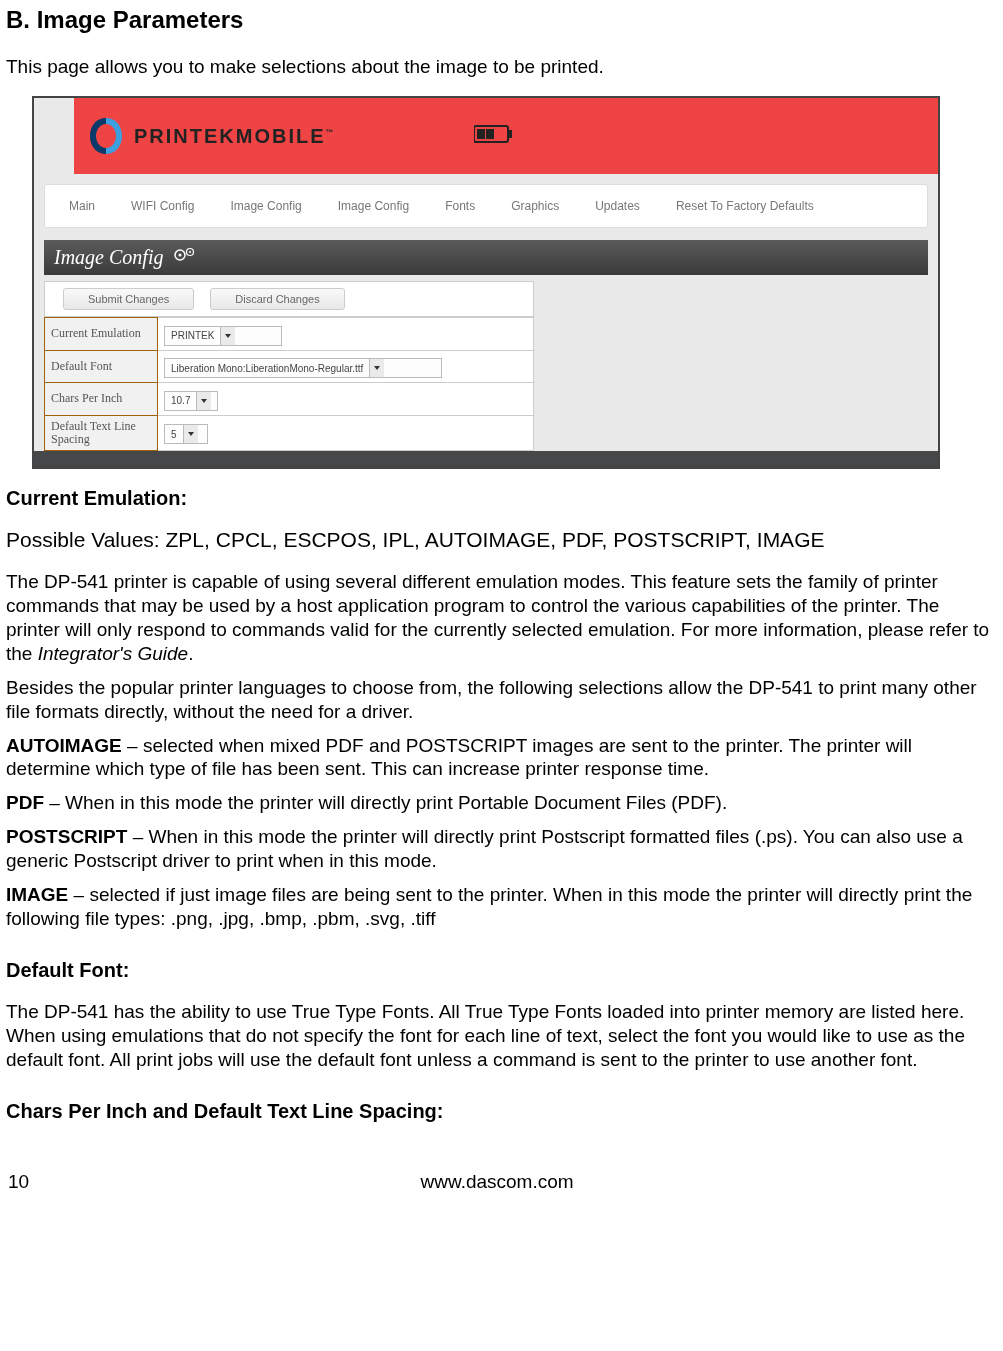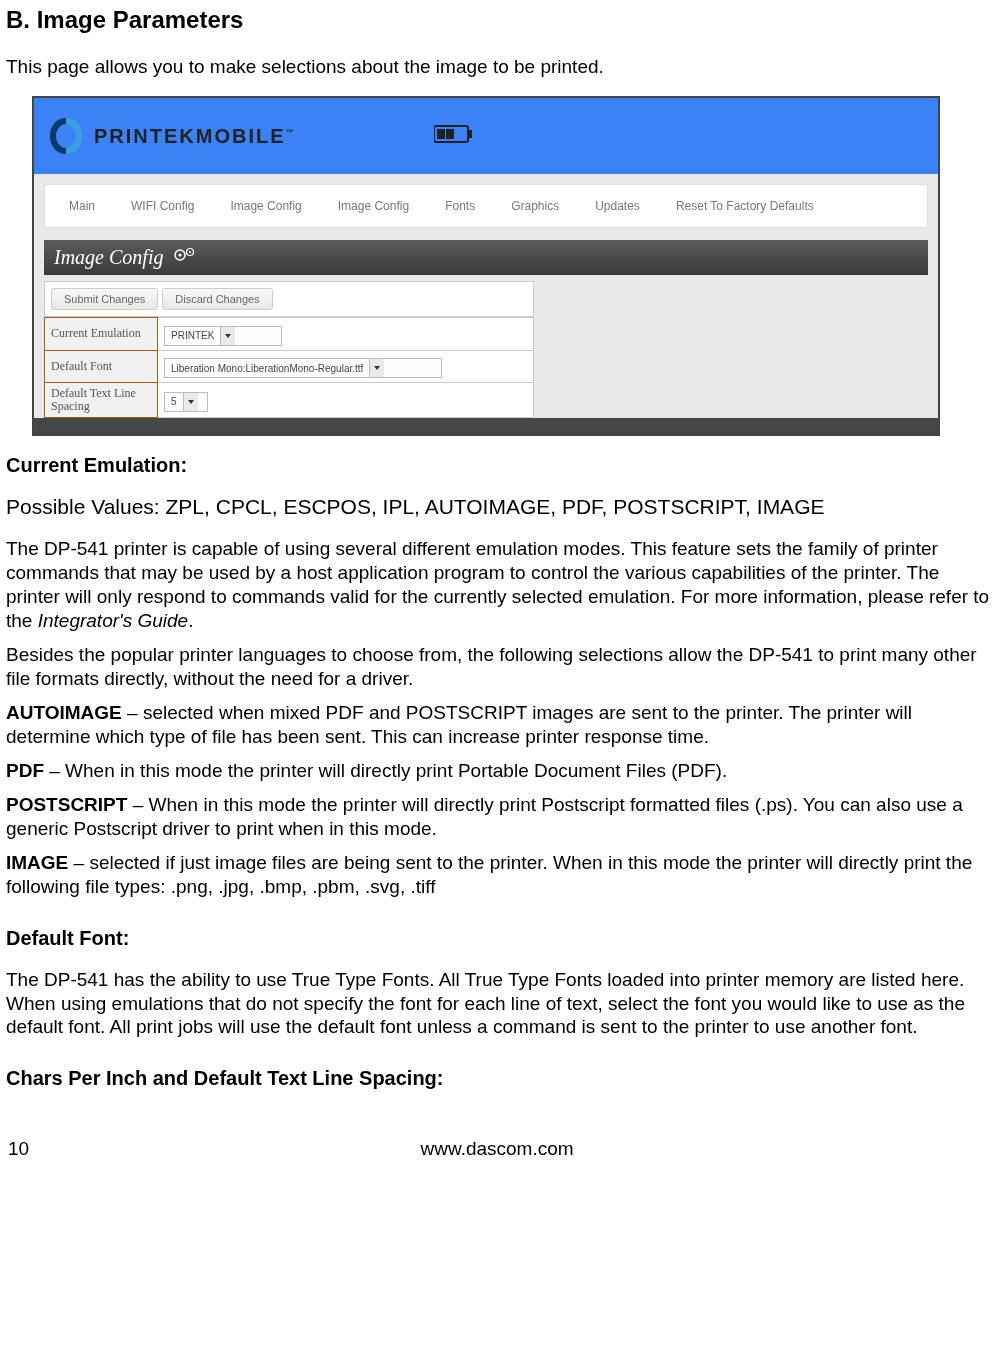--- a/index.html
+++ b/index.html
@@ -29,24 +29,25 @@
   border-bottom: 4px solid #444;
   background: #464749;
   width: 908px;
   box-sizing: border-box;
 }
 .inner-white {
   background: #e9e9e9;
   padding: 0;
 }
 .logo-bar {
-  background: #3b82f6;
+  background: #ef4444;
   padding: 18px 12px 18px 12px;
   display: flex;
   align-items: center;
+  margin-left: 40px;
 }
 .logo-mark {
   display: inline-flex;
   align-items: center;
 }
 .logo-mark svg {
   width: 40px;
   height: 40px;
 }
 .logo-text {
@@ -100,23 +101,24 @@
   margin-top: 6px;
   padding: 6px 6px;
   display: flex;
   gap: 4px;
   border: 1px solid #ccc;
 }
 .subbar .btn {
   background: linear-gradient(#f9f9f9, #e8e8e8);
   border: 1px solid #ccc;
   border-radius: 3px;
-  padding: 4px 12px;
+  padding: 4px 24px;
   font-size: 11px;
   color: #666;
+  margin-left: 12px;
 }
 .form-table {
   width: 100%;
   border-collapse: collapse;
   background: #fff;
 }
 .form-table td.label-cell {
   background: #f1f1f1;
   border: 1px solid #a16207;
   font-family: "Times New Roman", serif;
@@ -257,20 +259,31 @@
                 <td class="ctrl-cell">
                   <span class="fake-select" style="width:270px;">
                     <span>Liberation Mono:LiberationMono-Regular.ttf</span>
                     <span class="caret">
                           <span class="caret-down"></span>
                         </span>
                   </span>
                 </td>
               </tr>
               <tr>
+                <td class="label-cell">Chars Per Inch</td>
+                <td class="ctrl-cell">
+                  <span class="fake-select" style="width:46px;">
+                    <span>10.7</span>
+                    <span class="caret">
+                          <span class="caret-down"></span>
+                        </span>
+                  </span>
+                </td>
+              </tr>
+              <tr>
                 <td class="label-cell">Default Text Line Spacing</td>
                 <td class="ctrl-cell">
                   <span class="fake-select" style="width:36px;">
                     <span>5</span>
                     <span class="caret">
                           <span class="caret-down"></span>
                         </span>
                   </span>
                 </td>
               </tr>

